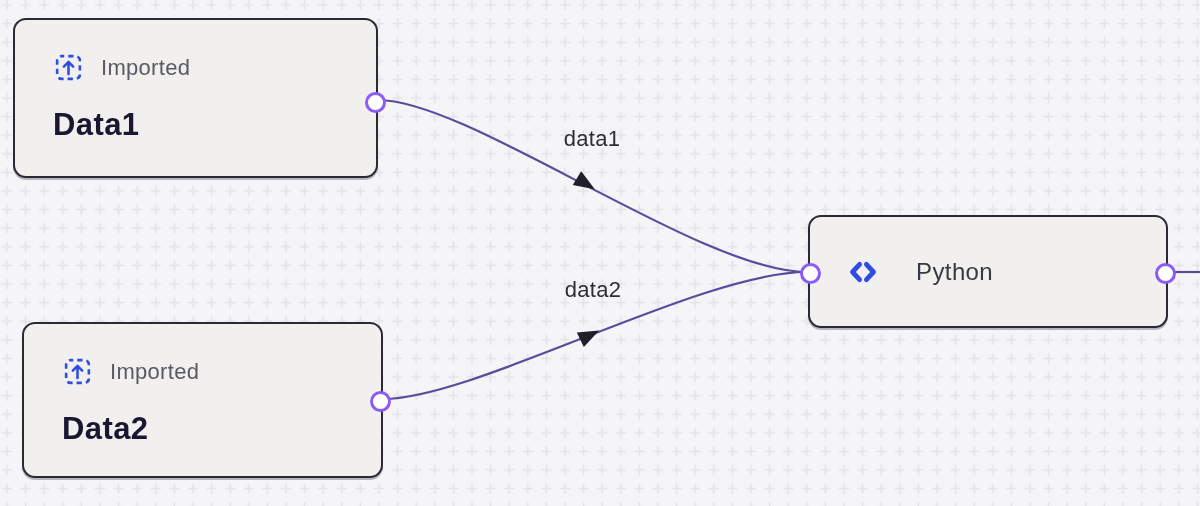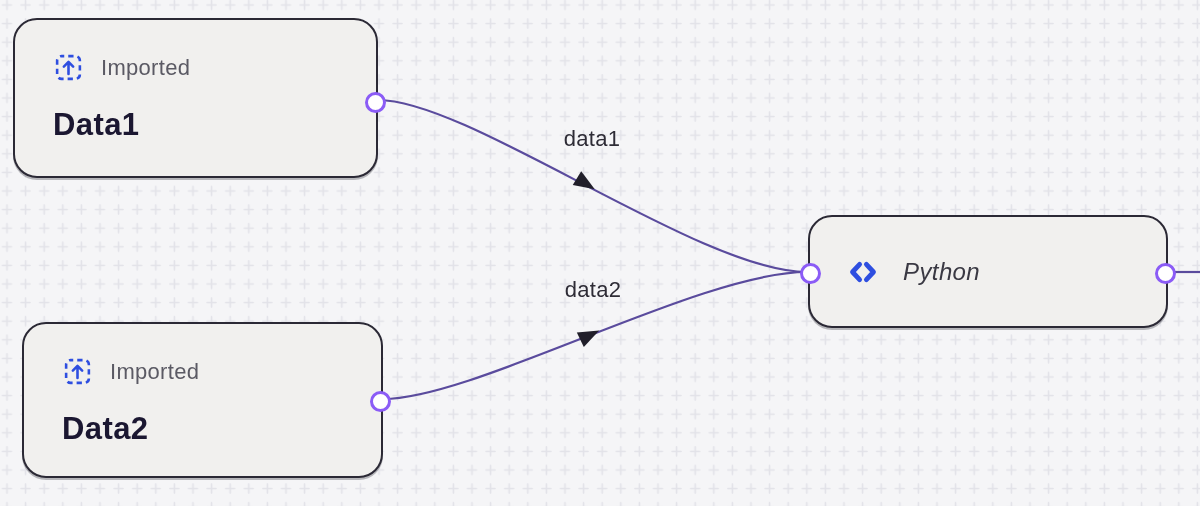--- a/index.html
+++ b/index.html
@@ -43,21 +43,21 @@
     fill: var(--arrow_dark, #211f2a);
     stroke: none;
   }
 
   
   .node {
     position: absolute;
     box-sizing: border-box;
     background: var(--node_bg, #f1f0ee);
     border: 2.5px solid var(--node_border, #2b2935);
-    border-radius: 24px;
+    border-radius: 13px;
     box-shadow: 0 2px 0 rgba(38, 36, 46, 0.30);
   }
 
   .node-data {
     padding: 32px 0 0 38px;
   }
 
   .node-header {
     display: flex;
     align-items: center;
@@ -98,23 +98,22 @@
     margin-top: 24px;
     font-size: 31px;
     font-weight: 700;
     letter-spacing: 0.4px;
     color: var(--title_text, #1b1731);
   }
 
   .node-python {
     display: flex;
     align-items: center;
-    gap: 23px;
+    gap: 36px;
     padding-left: 36px;
-    font-style: italic;
   }
 
   .code-icon-svg path {
     stroke: var(--accent_blue, #2e4ee0);
     stroke-width: 3.4;
     fill: none;
     stroke-linecap: round;
     stroke-linejoin: round;
   }
 

